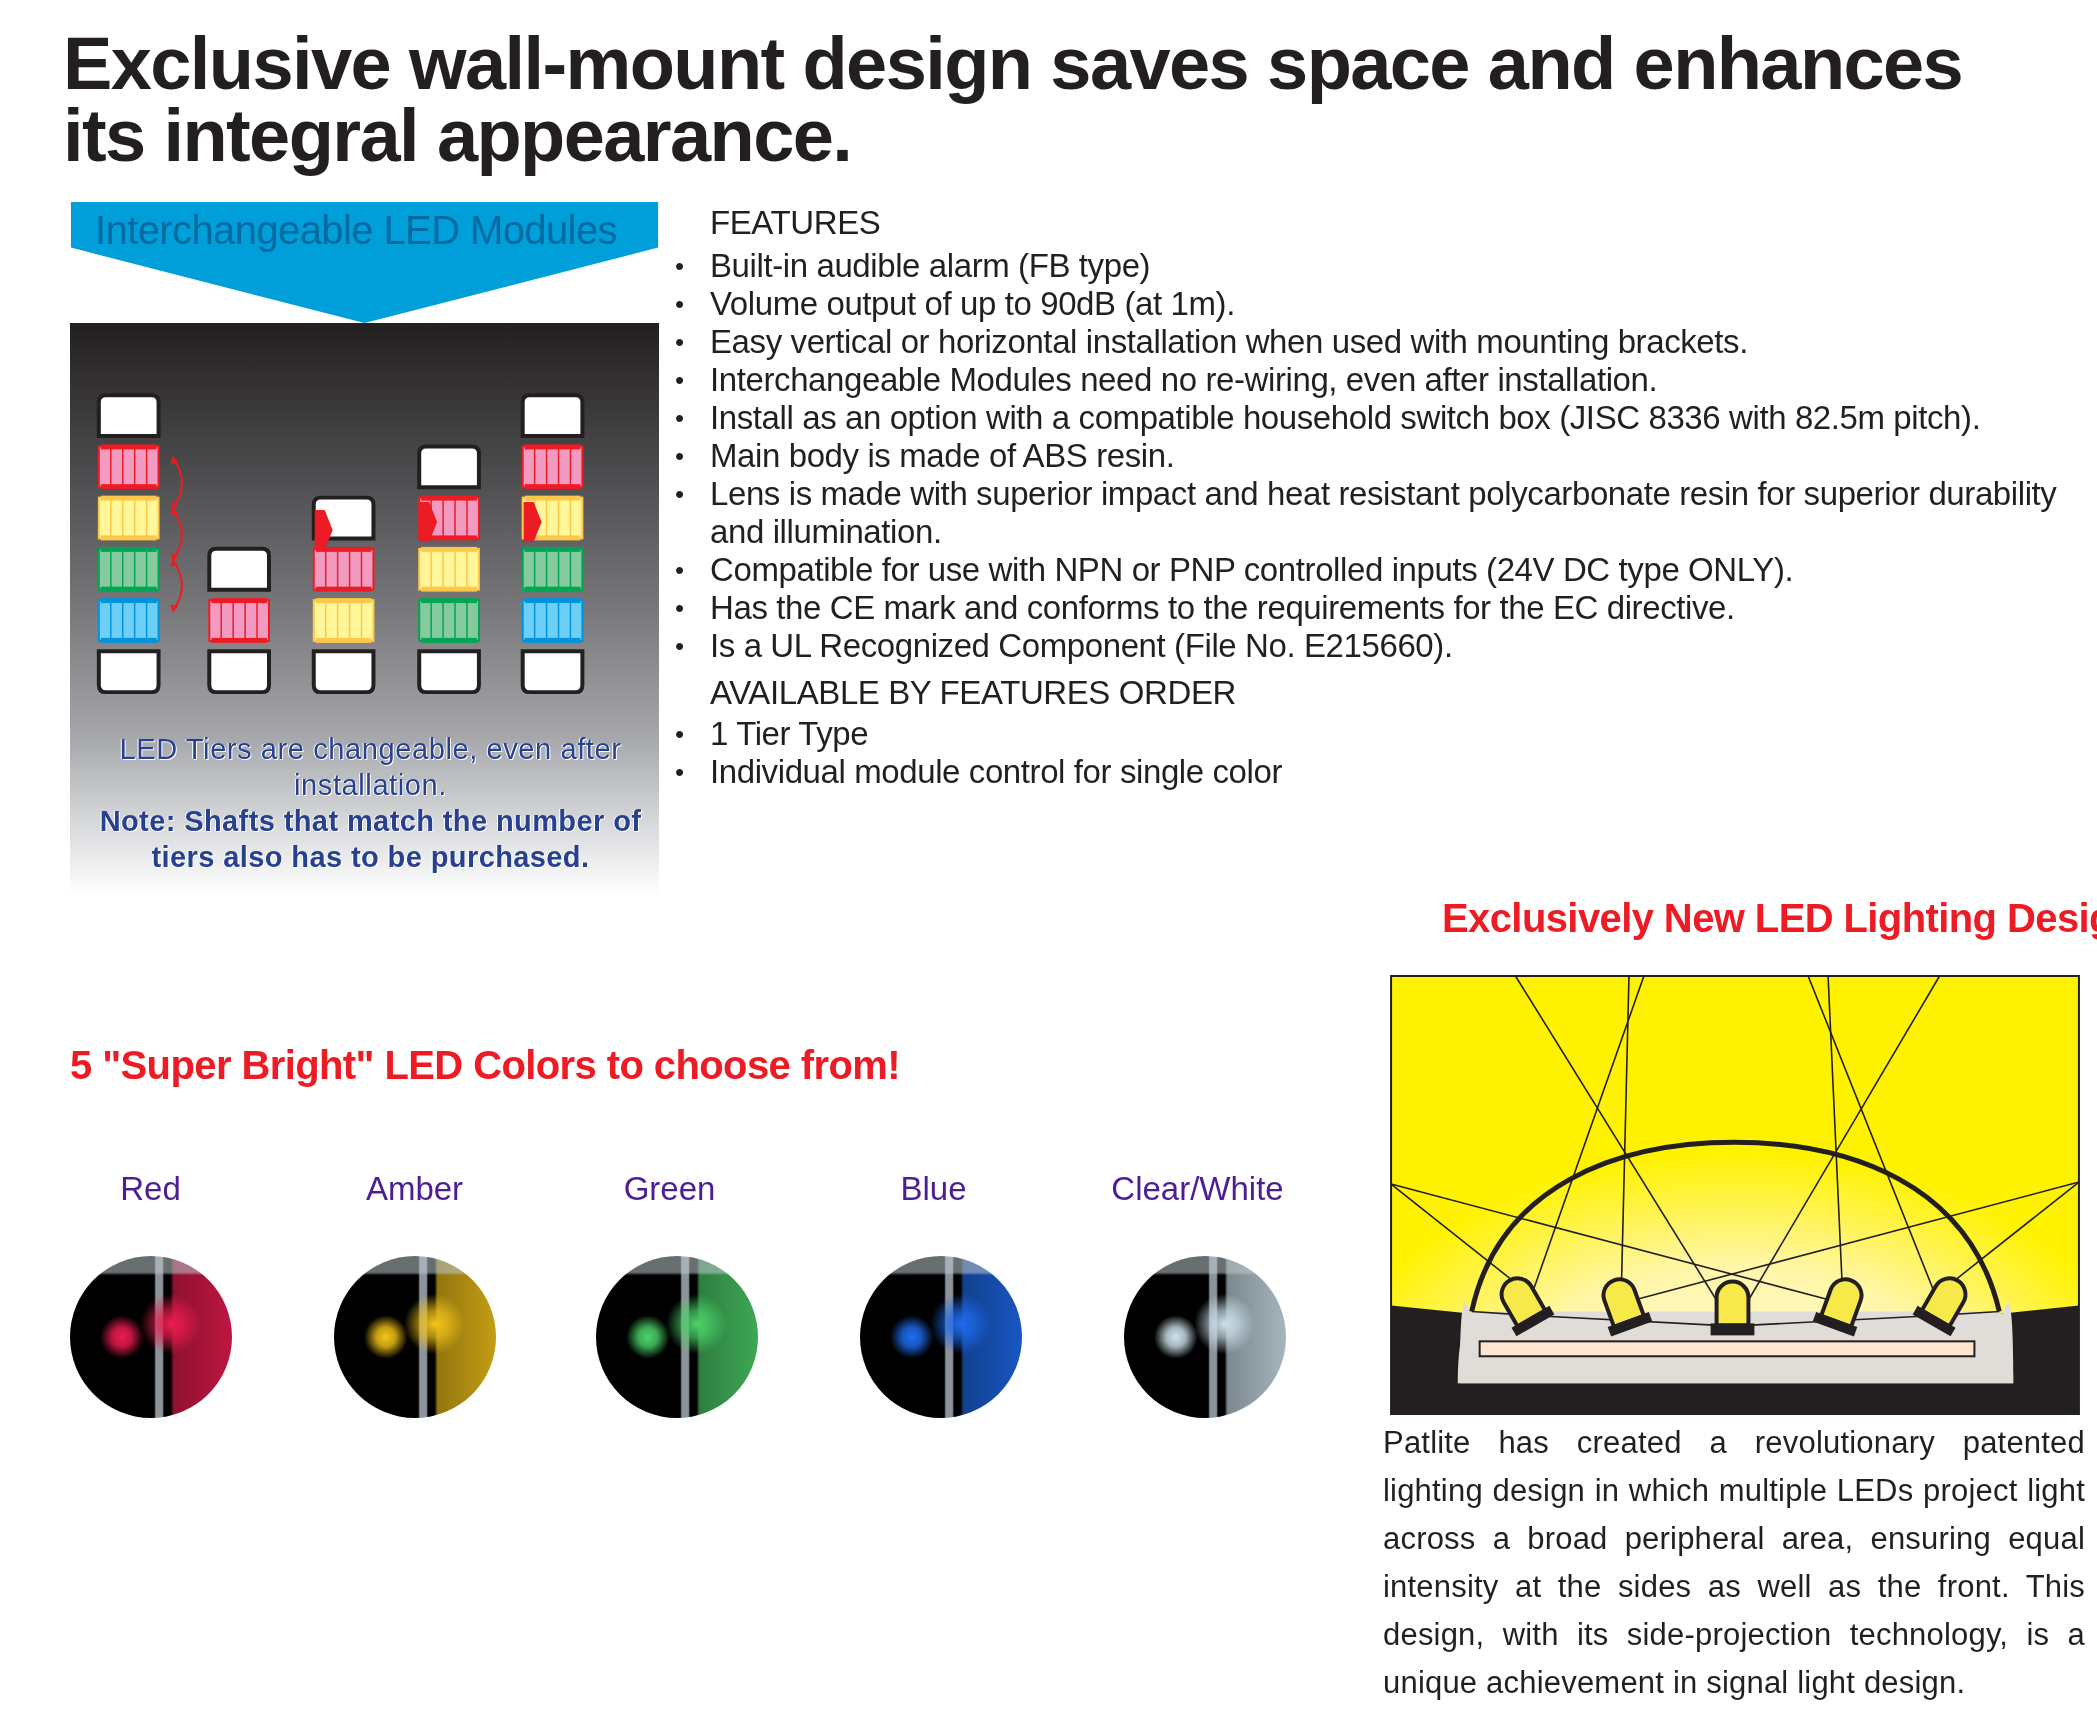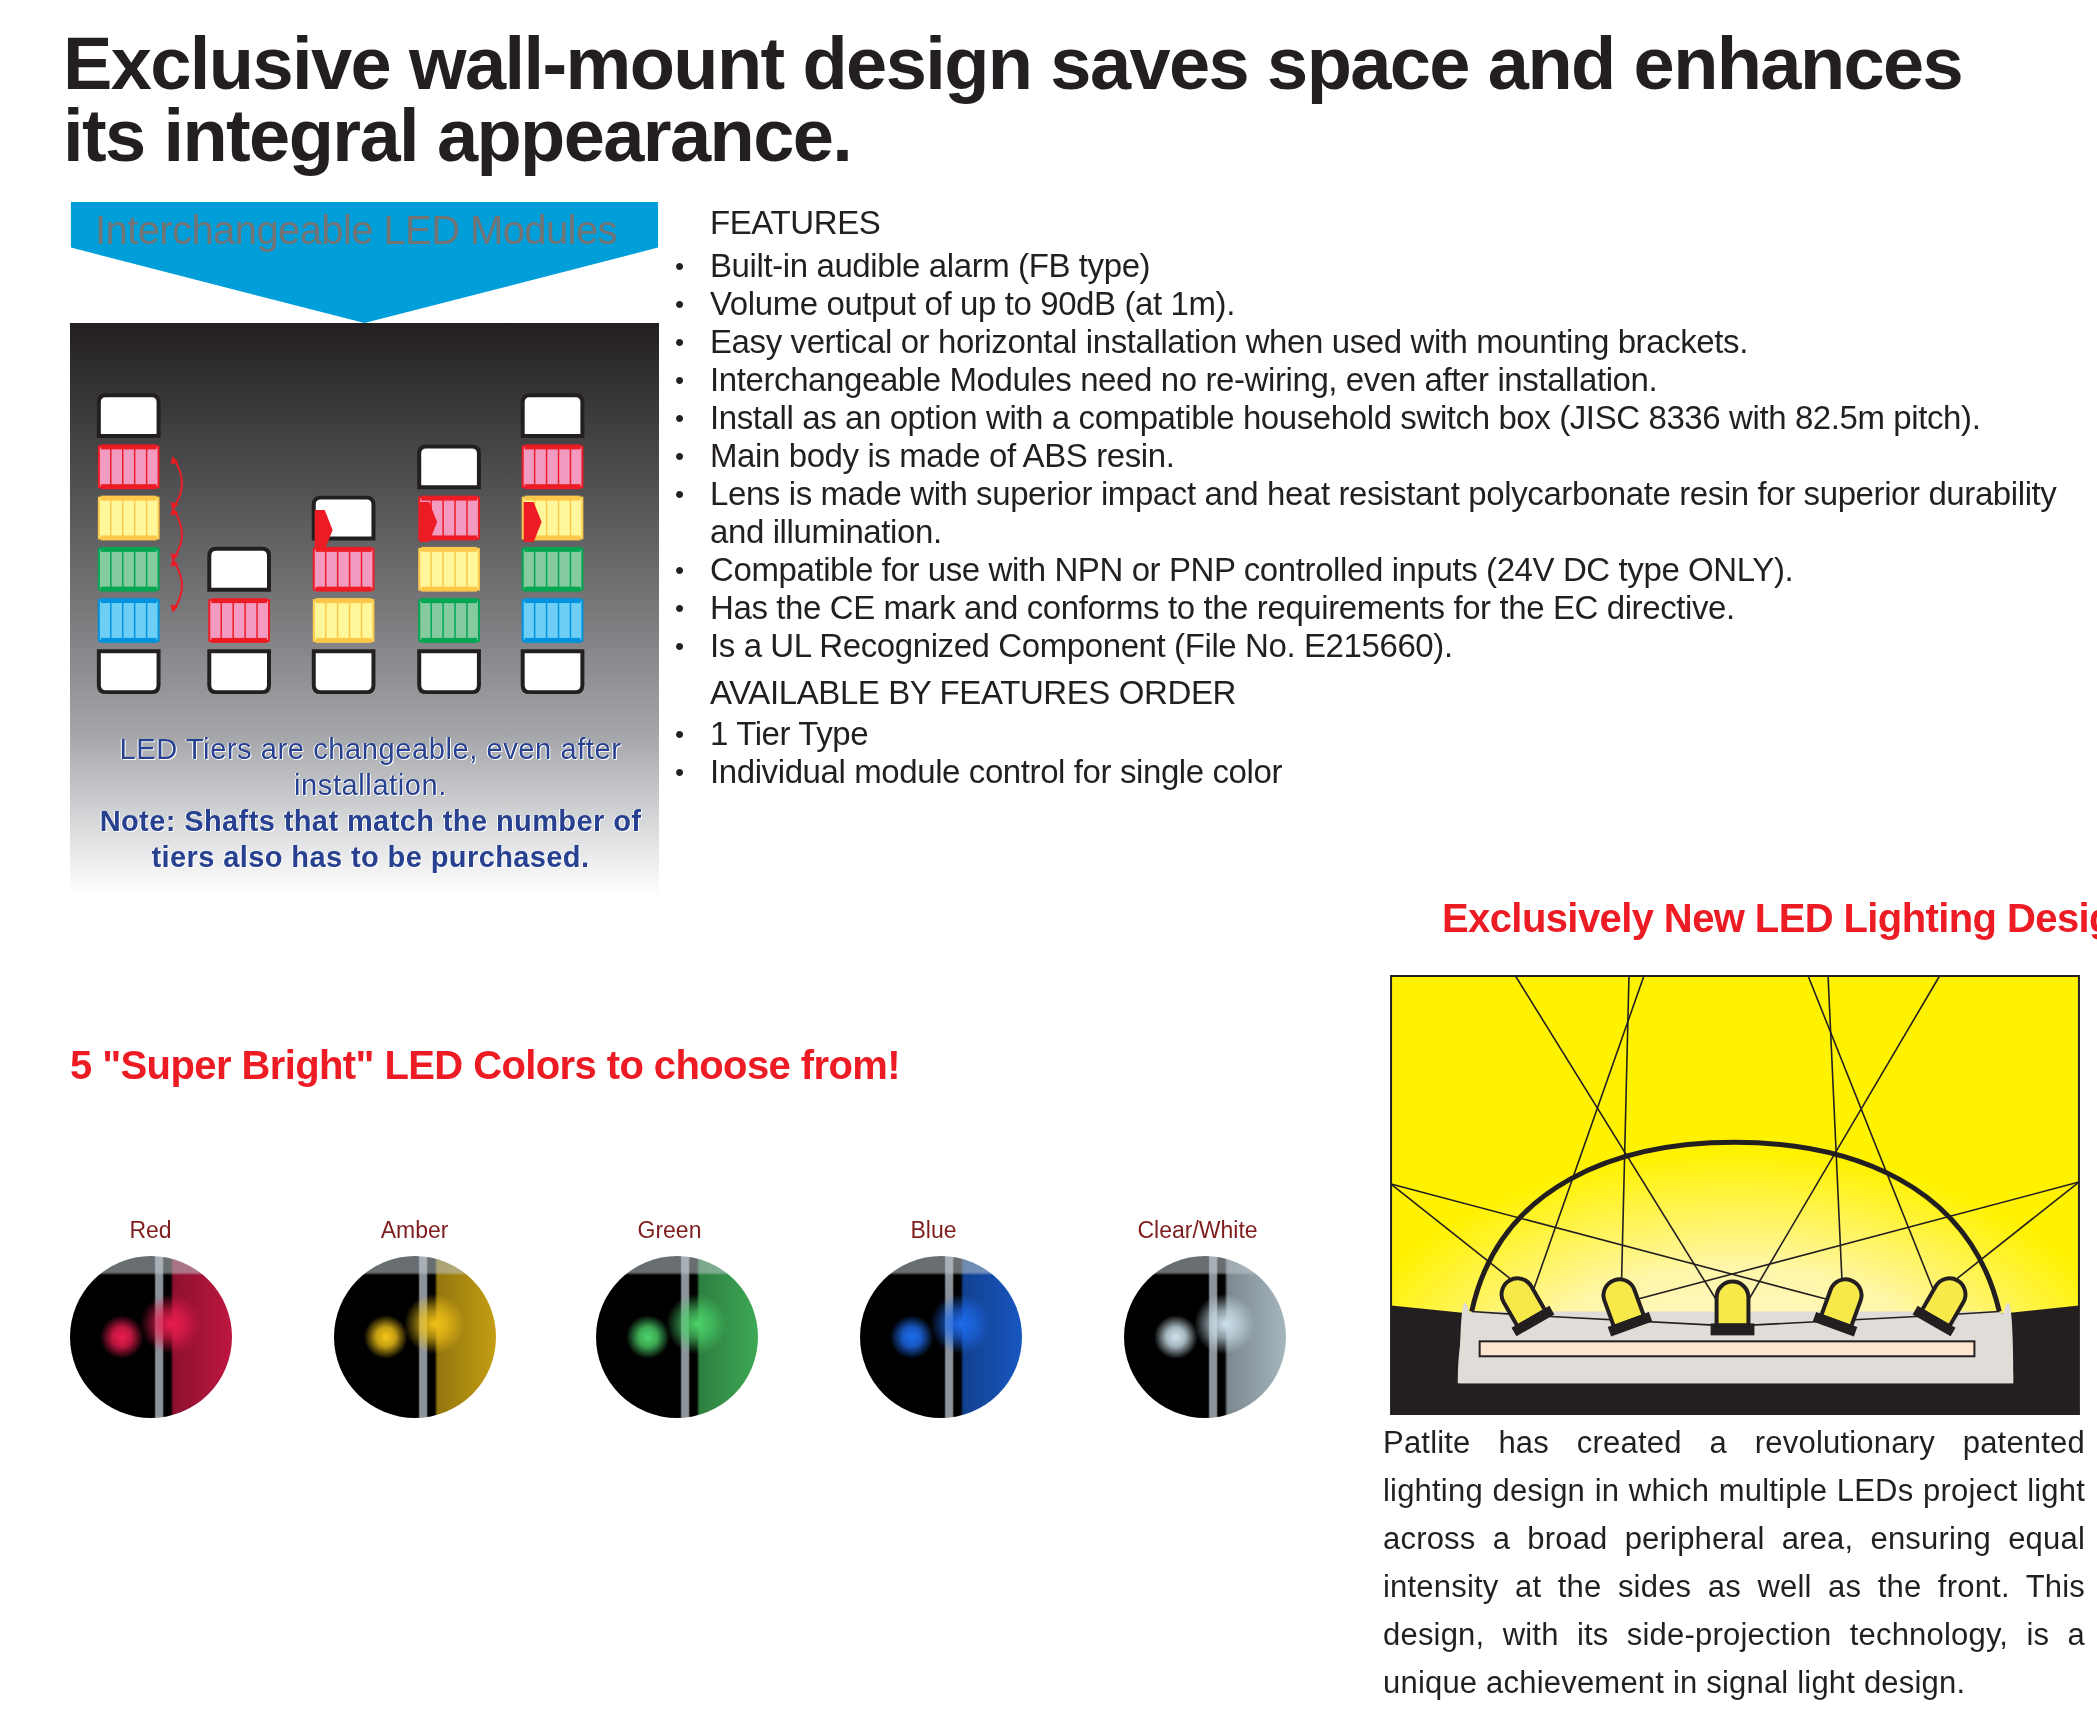--- a/index.html
+++ b/index.html
@@ -4,21 +4,21 @@
 <style>
   * { box-sizing: border-box; margin: 0; padding: 0; }
   html, body { width: 2097px; height: 1729px; background: #ffffff; overflow: hidden; }
   body { position: relative; font-family: "Liberation Sans", sans-serif; color: #231f20; }
 
   .title { position: absolute; left: 63px; top: 28px; width: 2030px; font-family: "Liberation Sans", sans-serif;
     font-weight: bold; font-size: 74px; line-height: 72px; letter-spacing: -1.6px; color: #231f20; }
 
   .banner { position: absolute; left: 70px; top: 202px; width: 589px; height: 121px; }
   .banner svg { position: absolute; left: 0; top: 0; }
-  .banner-label { position: absolute; left: 25px; top: 6px; font-size: 40px; color: #737373; letter-spacing: -0.6px; font-family: "Liberation Sans", sans-serif; }
+  .banner-label { position: absolute; left: 25px; top: 6px; font-size: 40px; color: #0369a1; letter-spacing: -0.6px; font-family: "Liberation Sans", sans-serif; }
 
   .tier-panel { position: absolute; left: 70px; top: 323px; width: 589px; height: 572px;
     background: linear-gradient(to bottom, #231f20 0%, #4a4a4c 25%, #78787b 50%, #a5a6a9 72%, #d9dadc 88%, #ffffff 100%); }
   .tier-panel svg { position: absolute; left: 0; top: 0; }
   .tier-caption { position: absolute; left: 22px; top: 408px; width: 557px; font-size: 29px; line-height: 36px; color: #27408f;
     letter-spacing: 0.6px; text-shadow: 1px 1px 0 #ffffff, -1px 0 0 #ffffff; text-align: center; }
   .tier-caption .note { font-weight: bold; display: block; letter-spacing: 0.4px; }
 
   .features { position: absolute; left: 675px; top: 185px; width: 1413px; font-size: 33px; color: #231f20; letter-spacing: -0.4px; margin-top: 16px; }
   .features .heading { padding-left: 35px; height: 46px; line-height: 44px; }
@@ -31,21 +31,21 @@
   .lighting-heading { left: 1442px; top: 896px; font-size: 40px; }
   .colors-heading { left: 70px; top: 1043px; font-size: 40px; }
 
   .diagram { position: absolute; left: 1390px; top: 975px; width: 690px; height: 440px; }
   .diagram svg { position: absolute; left: 0; top: 0; }
 
   .lighting-para { position: absolute; left: 1383px; top: 1419px; width: 702px; font-size: 31px; line-height: 48px;
     text-align: justify; text-align-last: left; letter-spacing: 0.2px; color: #231f20; }
 
   .swatch { position: absolute; top: 1164px; width: 239px; text-align: center; }
-  .swatch-label { font-size: 23px; line-height: 50px; color: #7f1d1d; display: block; margin-top: 41px; }
+  .swatch-label { font-size: 33px; line-height: 50px; color: #4c1d95; display: block; }
   .swatch-circle { position: absolute; top: 92px; width: 162px; height: 162px; border-radius: 50%; overflow: hidden; background: #000; }
 </style>
 </head>
 <body>
 
 <div class="title">
   <div>Exclusive wall-mount design saves space and enhances</div>
   <div>its integral appearance.</div>
 </div>
 

